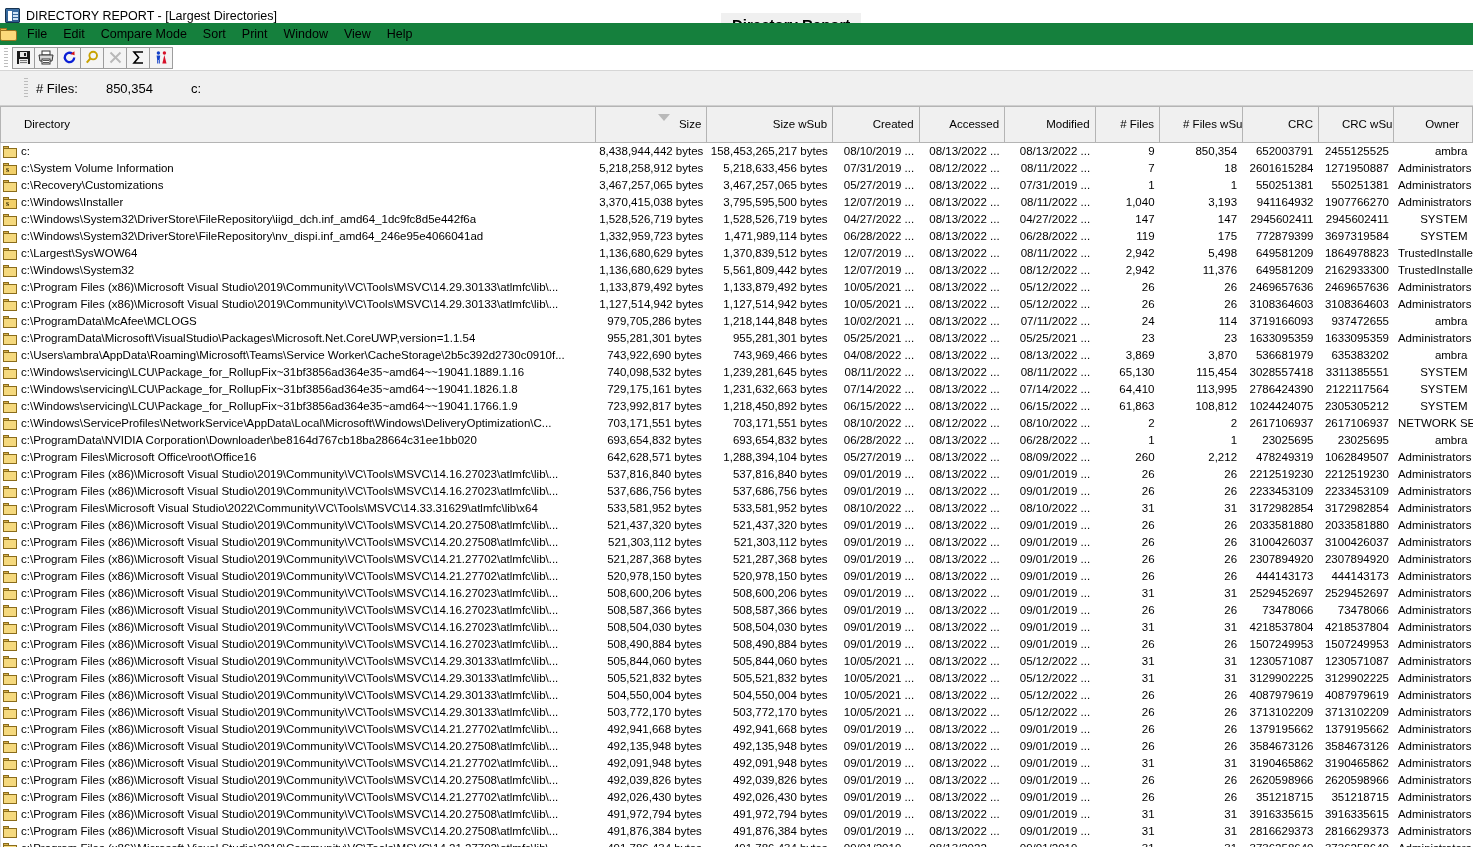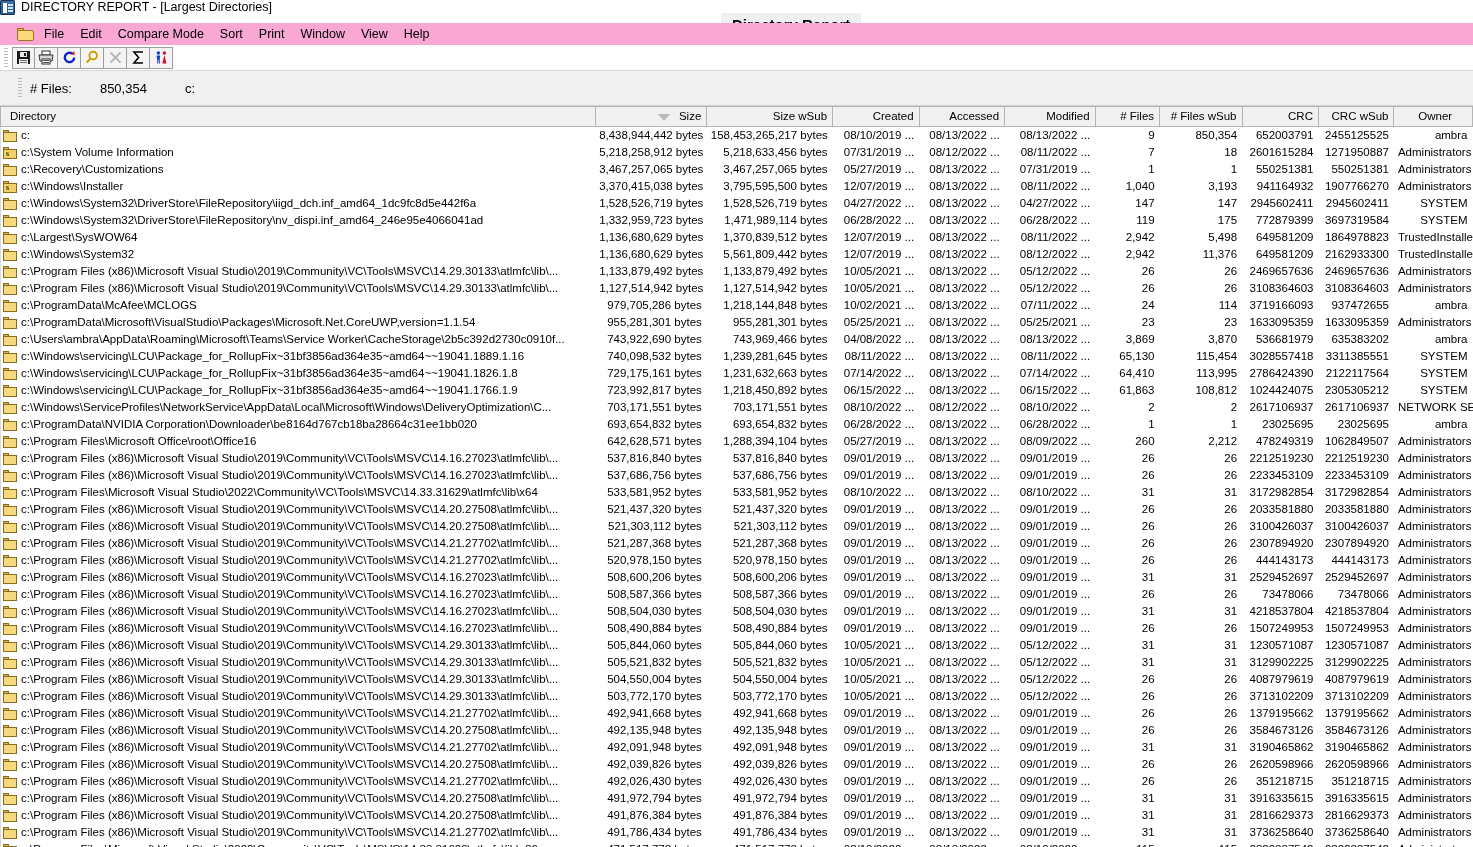--- a/index.html
+++ b/index.html
@@ -14,21 +14,22 @@
     color: #000000;
   }
   #app { position: relative; width: 1473px; height: 847px; background:#ffffff; }
 
   
   .titlebar {
     position: relative;
     height: 23px;
     background: #ffffff;
     display: flex;
-    align-items: flex-start;
+    align-items: flex-end;
+    padding-left: 5px;
   }
   .app-icon {
     width: 15px; height: 15px;
     margin-right: 6px;
     position: relative;
     background: linear-gradient(#3a6ea5, #2f5d8f);
     border: 1px solid #16324f;
     border-radius: 1px;
     flex: 0 0 auto;
   }
@@ -49,24 +50,24 @@
     padding: 3px 11px 4px 11px;
     font-size: 15px;
     font-weight: bold;
     color: #000;
     white-space: nowrap;
   }
 
   
   .menubar {
     height: 22px;
-    background: #f9a8d4;
+    background: #15803d;
     display: flex;
     align-items: center;
-    padding-left: 17px;
+    padding-left: 0;
     position: relative;
   }
   .menu-folder-icon {
     width: 17px; height: 13px;
     position: relative;
     margin-right: 2px;
     flex: 0 0 auto;
   }
   .menu-folder-icon .tab {
     position:absolute; left:0; top:0; width:7px; height:3px;
@@ -111,21 +112,21 @@
   .tbtn + .tbtn { border-left: none; }
   .tbtn svg { display:block; }
   .tb-end { width: 3px; }
 
   
   .summary {
     height: 35px;
     background: #f0f0f0;
     display:flex; align-items:center;
     border-bottom: 1px solid #cfcfcf;
-    padding-left: 18px;
+    padding-left: 24px;
   }
   .summary .grip2 {
     width:4px; height:20px; margin-right:8px;
     background: repeating-linear-gradient(to bottom, #bdbdbd 0 1px, transparent 1px 3px);
     flex:0 0 auto;
   }
   .summary-label { font-size: 13px; color:#000; }
   .summary-count { font-size: 13px; color:#000; margin-left: 28px; }
   .summary-drive { font-size: 13px; color:#000; margin-left: 38px; }
 
@@ -139,25 +140,25 @@
   table.grid {
     border-collapse: collapse;
     table-layout: fixed;
     width: 1473px;
     font-size: 11.5px;
   }
   table.grid th {
     background: #f0f0f0;
     border: 1px solid #b4b4b4;
     border-left: none;
-    height: 20px;
+    height: 36px;
     font-weight: normal;
     font-size: 11.5px;
     color:#000;
-    padding: 0 5px 1px 9px;
+    padding: 0 5px 1px 23px;
     text-align: right;
     white-space: nowrap;
     overflow: hidden;
     position: relative;
   }
   table.grid th.first { border-left: 1px solid #b4b4b4; text-align:left; }
   table.grid th.left { text-align: center; }
   .sort-caret {
     position:absolute;
     left: 62px; top: 7px;

